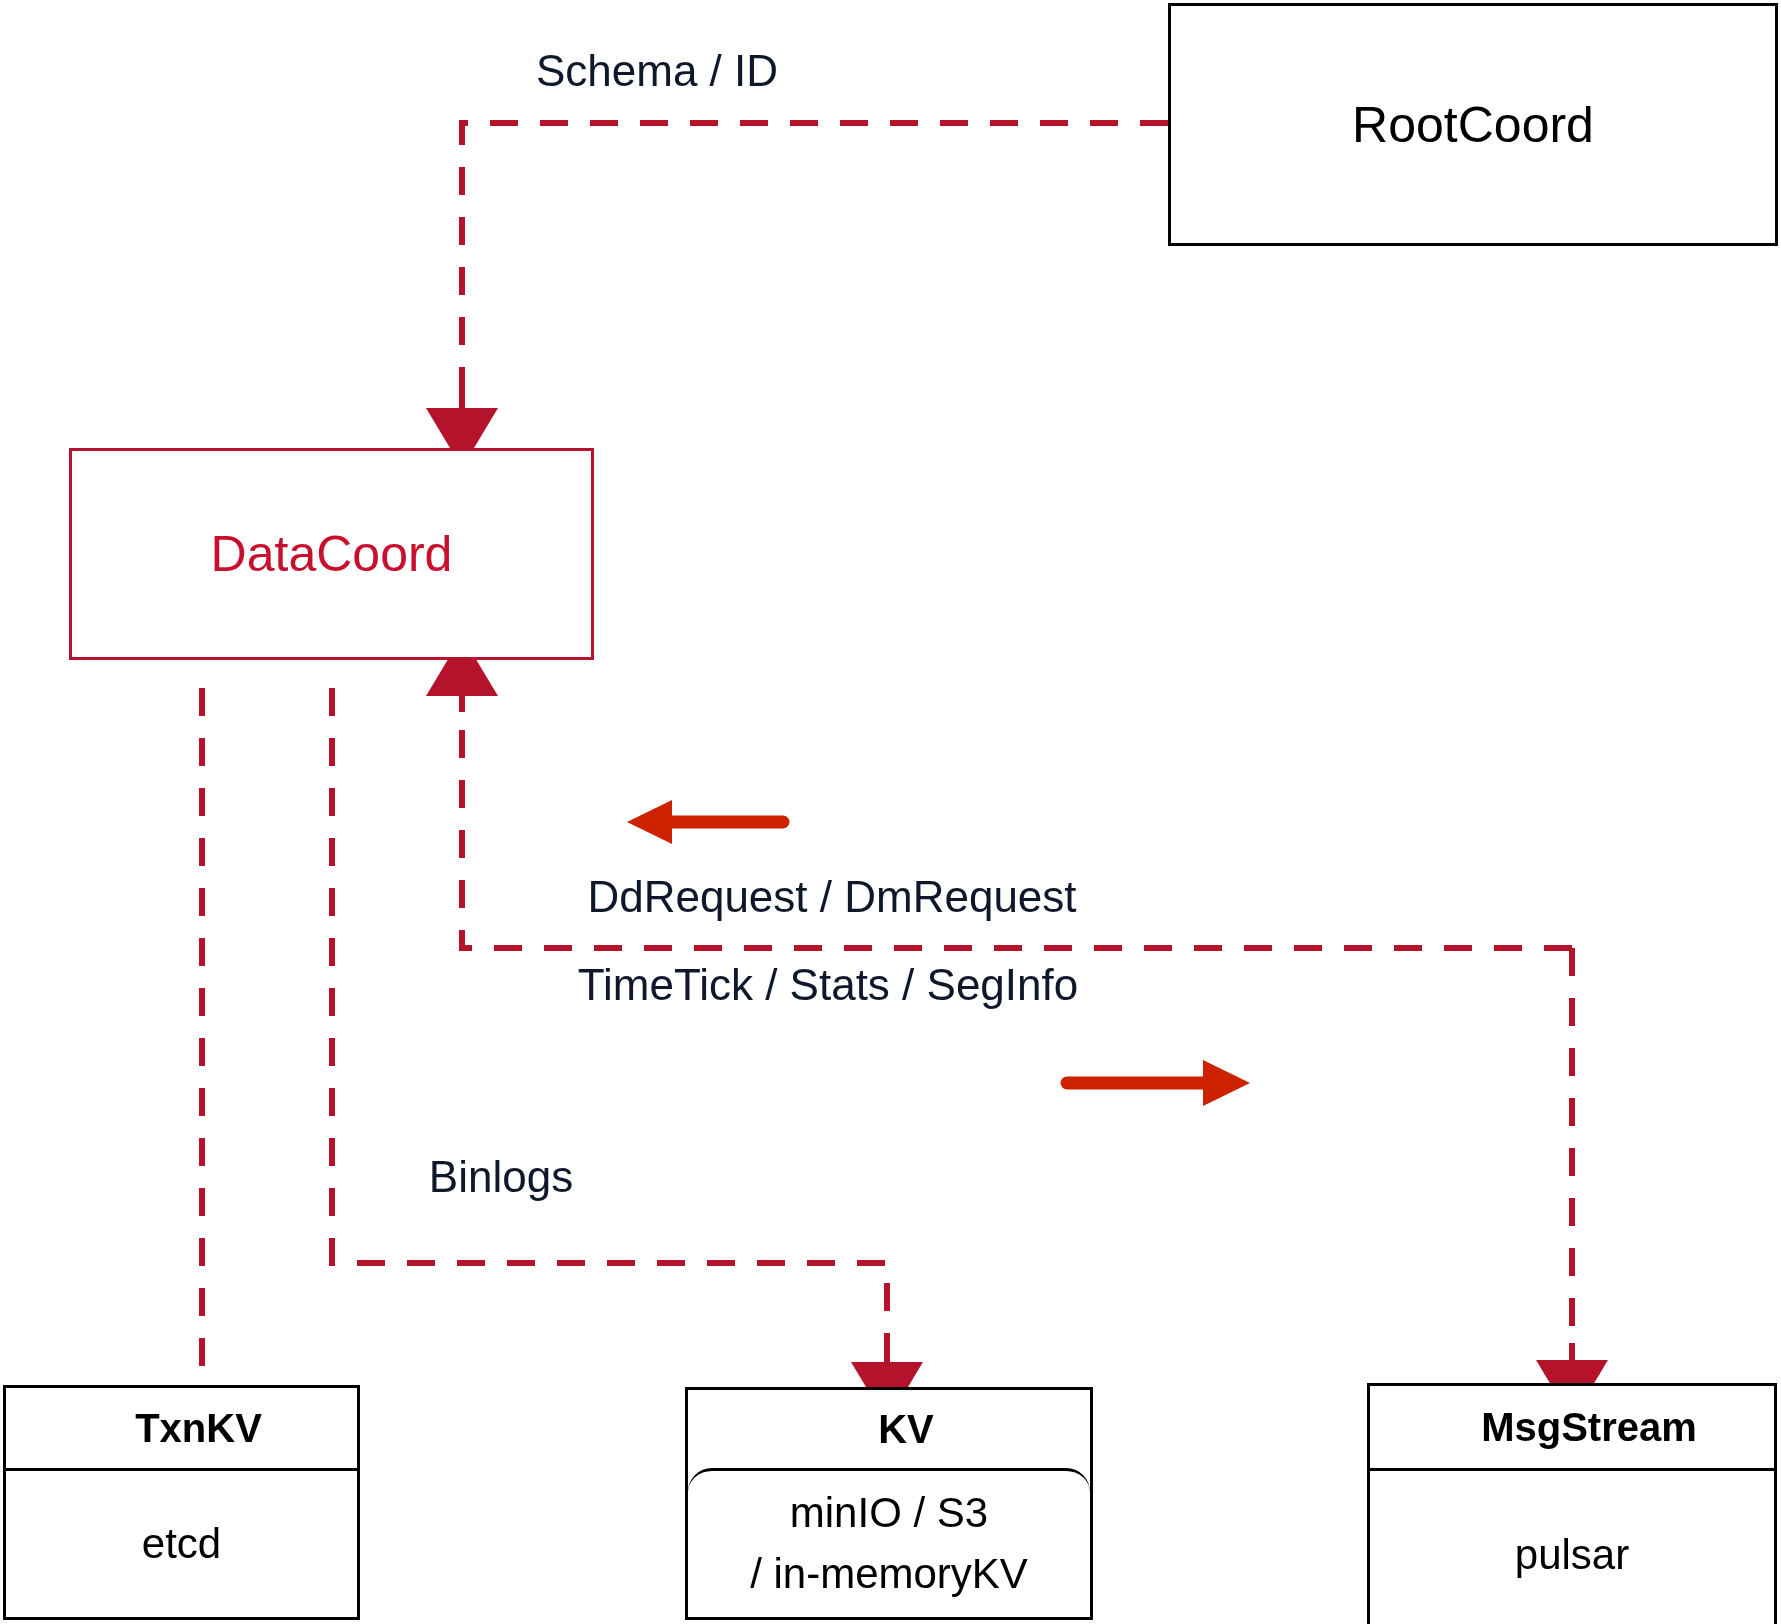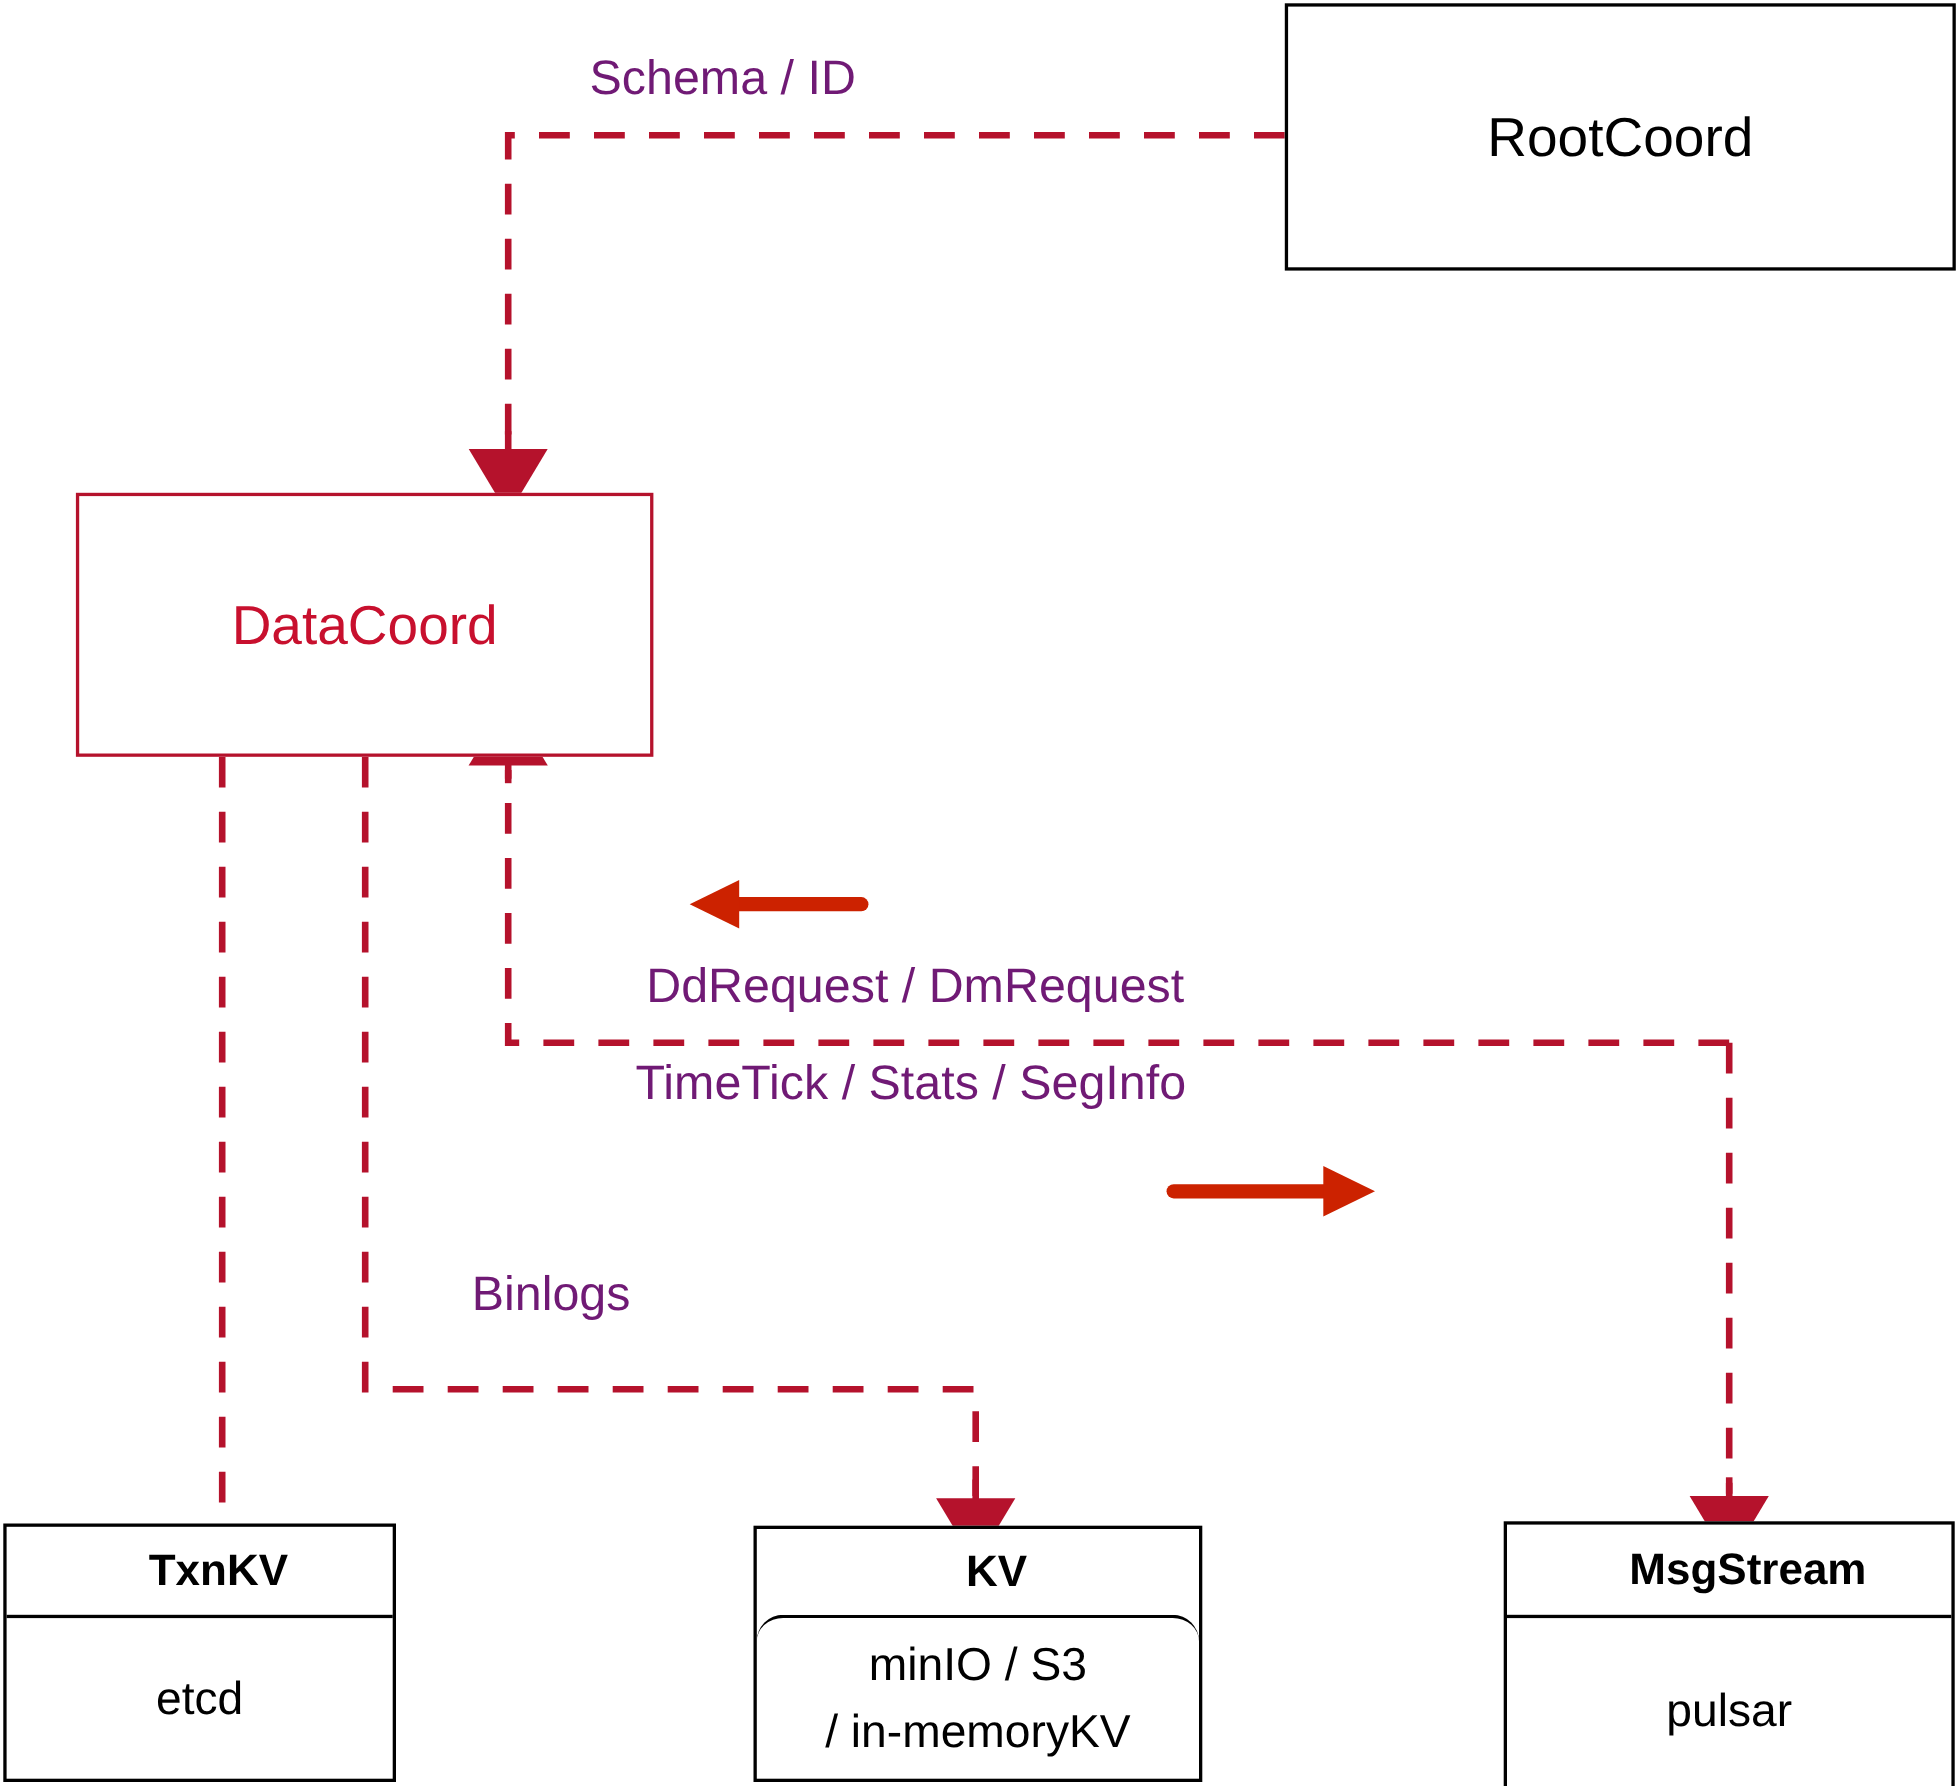--- a/index.html
+++ b/index.html
@@ -65,21 +65,21 @@
   }
   .red-label {
     font-size: 50px;
     color: #c8102e;
     font-weight: 400;
     white-space: nowrap;
   }
   .edge-label {
     position: absolute;
     font-size: 44px;
-    color: #701a75;
+    color: #0f172a;
     white-space: nowrap;
     transform: translateX(-50%);
   }
   .sub-line {
     font-size: 42px;
     color: #000000;
     line-height: 1.45;
     white-space: nowrap;
   }
 </style>
@@ -132,21 +132,21 @@
       <path d="M1250,1083 L1203,1060 L1203,1106 z" fill="#cc2200"></path>
     </g>
   </svg>
 
   <div class="node node-black" style="left:1168px; top:3px; width:610px; height:243px;">
     <div class="node-title" style="height:100%;">
       <span class="plain-label" style="font-size:50px;">RootCoord</span>
     </div>
   </div>
 
-  <div class="node node-red" style="left:69px; top:448px; width:525px; height:240px;">
+  <div class="node node-red" style="left:69px; top:448px; width:525px; height:212px;">
     <div class="node-title" style="height:100%;">
       <span class="red-label">DataCoord</span>
     </div>
   </div>
 
   <div class="node node-black" style="left:3px; top:1385px; width:357px; height:235px;">
     <div class="node-title" style="height:80px;">
       <span class="bold-label">TxnKV</span>
     </div>
     <div class="node-sub" style="height:calc(100% - 80px);">

